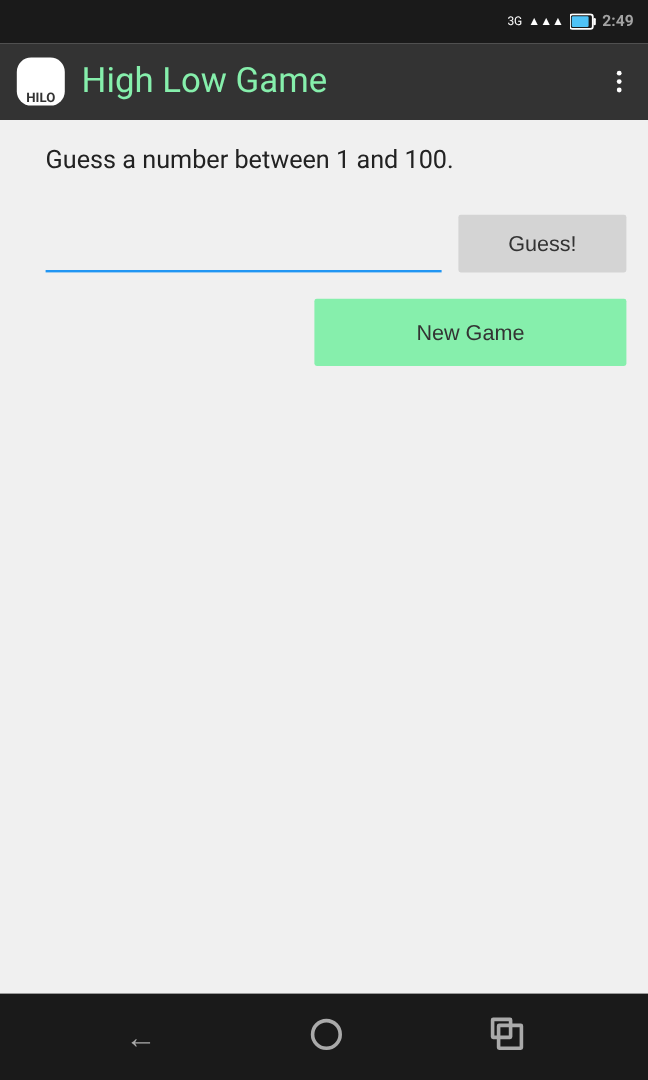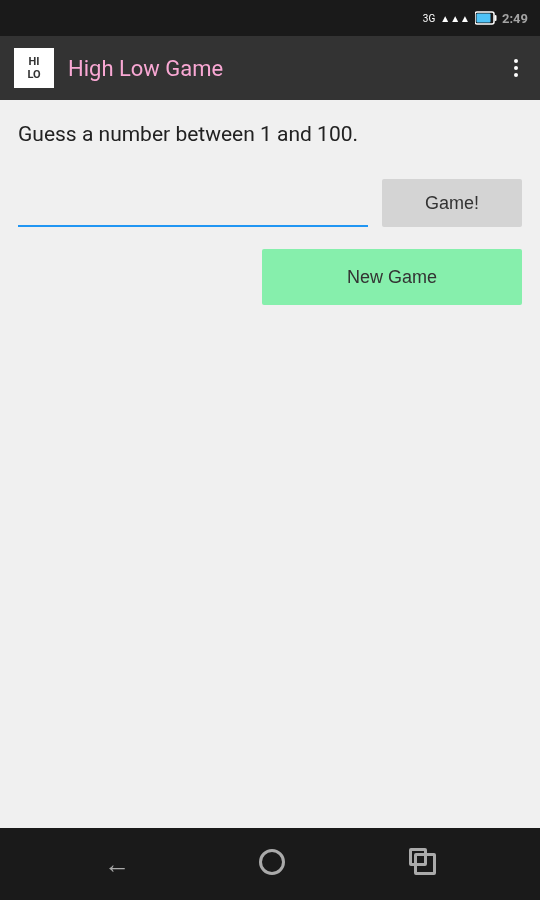--- a/index.html
+++ b/index.html
@@ -53,34 +53,34 @@
       display: flex;
       align-items: center;
       padding: 0 14px;
       gap: 14px;
     }
 
     .app-logo {
       width: 40px;
       height: 40px;
       background: white;
-      border-radius: 0;
-      display: flex;
-      flex-direction: column;
-      align-items: center;
+      border-radius: 12px;
+      display: flex;
+      flex-direction: row;
+      align-items: flex-end;
       justify-content: center;
       font-size: 11px;
       font-weight: bold;
       color: #333;
       line-height: 1.2;
     }
 
     .app-title {
-      color: #f9a8d4;
-      font-size: 22px;
+      color: #86efac;
+      font-size: 29px;
       font-weight: normal;
       flex: 1;
     }
 
     .overflow-menu {
       color: white;
       font-size: 22px;
       cursor: pointer;
       padding: 4px 8px;
       letter-spacing: 1px;
@@ -98,20 +98,21 @@
       border-radius: 50%;
     }
 
     
     .main-content {
       flex: 1;
       background: #f0f0f0;
       padding: 20px 18px;
       display: flex;
       flex-direction: column;
+      margin-left: 20px;
     }
 
     .instruction-text {
       font-size: 21px;
       color: #222;
       margin-bottom: 30px;
       line-height: 1.4;
     }
 
     .input-row {
@@ -208,21 +209,21 @@
     <div class="overflow-dot"></div>
     <div class="overflow-dot"></div>
   </div>
 </div>
 
 <div class="main-content">
   <p class="instruction-text">Guess a number between 1 and 100.</p>
 
   <div class="input-row">
     <input class="number-input" type="number" placeholder="" style="">
-    <button class="guess-button">Game!</button>
+    <button class="guess-button">Guess!</button>
   </div>
 
   <div class="new-game-row">
     <button class="new-game-button">New Game</button>
   </div>
 </div>
 
 <div class="nav-bar">
   <div style="color:#aaa; font-size:26px; cursor:pointer; padding:8px 20px;">←</div>
   <div style="padding:8px 20px; cursor:pointer;">

